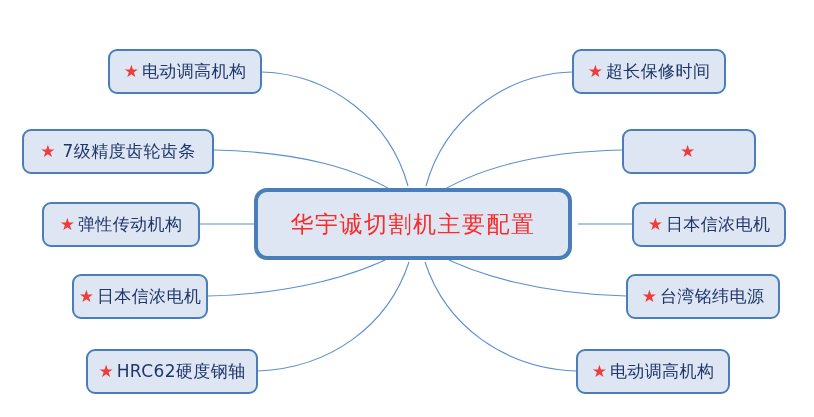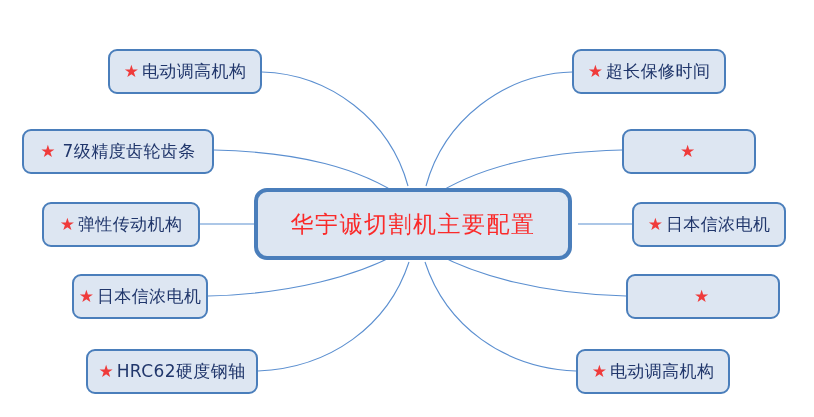--- a/index.html
+++ b/index.html
@@ -133,20 +133,21 @@
     <span class="star">★</span>
   </div>
 
   <div class="node" style="left:632px; top:202px; width:154px; height:45px;">
     <span class="star">★</span>
     <span class="node-label">日本信浓电机</span>
   </div>
 
   <div class="node" style="left:626px; top:274px; width:154px; height:45px;">
     <span class="star">★</span>
+    <span class="node-label">台湾铭纬电源</span>
   </div>
 
   <div class="node" style="left:576px; top:349px; width:154px; height:45px;">
     <span class="star">★</span>
     <span class="node-label">电动调高机构</span>
   </div>
 
 </div>
 
 </body></html>

